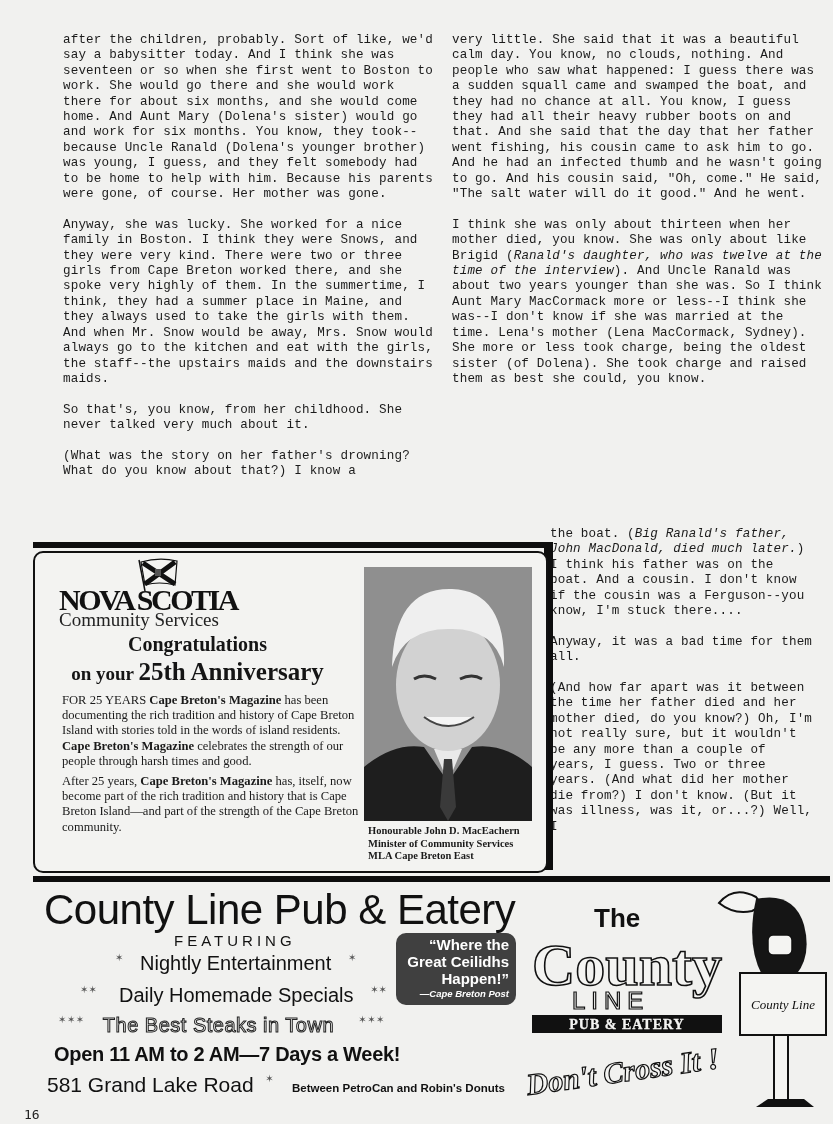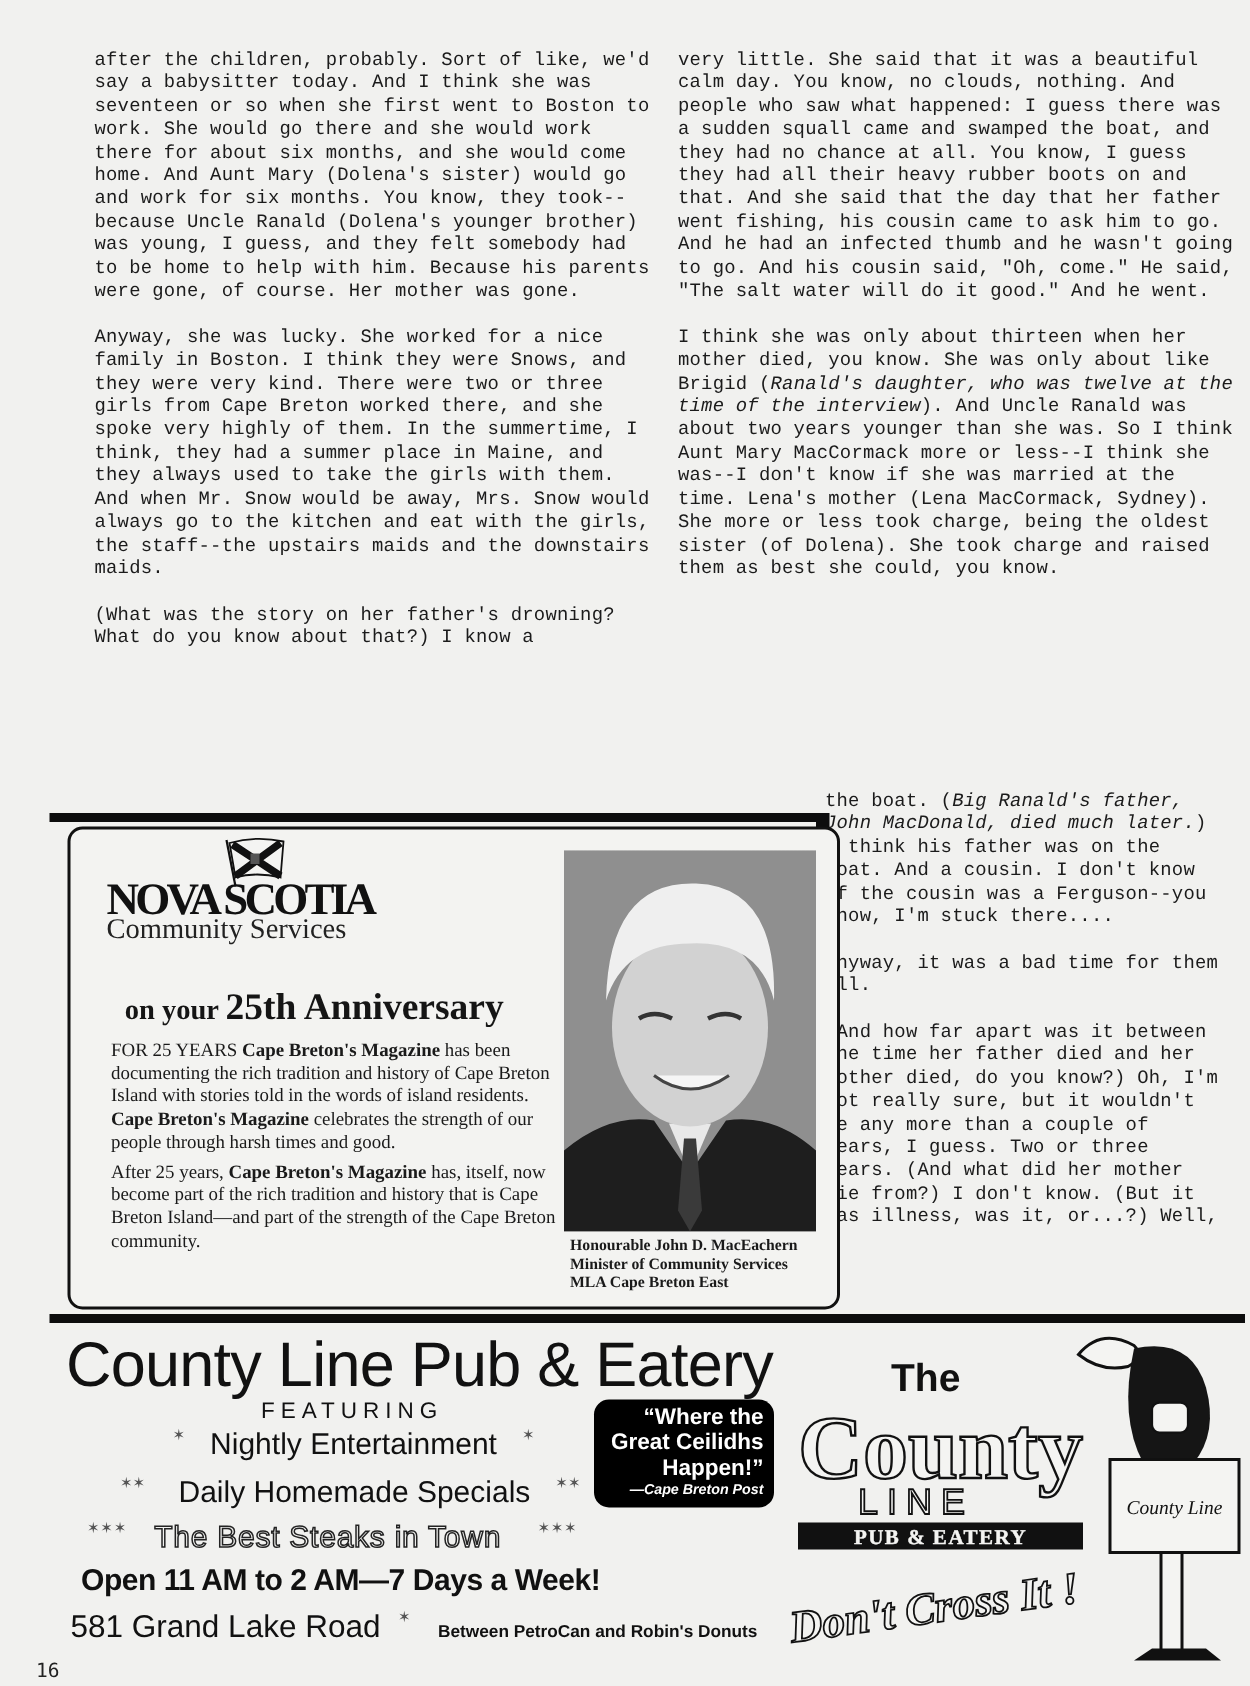--- a/index.html
+++ b/index.html
@@ -7,21 +7,21 @@
   .mono { font-family:"Liberation Mono","DejaVu Sans Mono",monospace; font-size:12.6px; line-height:15.4px; letter-spacing:0.15px; color:#1b1b1b;margin-left:16px; }
   .para { margin:0 0 15.4px 0; white-space:normal; }
   .col { position:absolute; }
   #col-left { left:47px; top:33px; width:370px; }
   #col-right-top { left:436px; top:33px; width:372px; }
   #col-right-narrow { left:534px; top:527px; width:268px; }
   i { font-style:italic; }
 
   
   #ns-ad-rule { position:absolute; left:33px; top:542px; width:520px; height:6px; background:#0d0d0d; }
-  #ns-ad { position:absolute; left:45px; top:551px; width:511px; height:318px; border:2px solid #111; border-radius:10px; background:#f3f3f1; }
+  #ns-ad { position:absolute; left:33px; top:551px; width:511px; height:318px; border:2px solid #111; border-radius:10px; background:#f3f3f1; }
   #ns-ad-rightbar { position:absolute; left:544px; top:548px; width:9px; height:322px; background:#0d0d0d; }
   .serif { font-family:"Liberation Serif","DejaVu Serif",serif; }
   #ns-logo { position:absolute; left:24px; top:4px; width:200px; height:58px; }
   #ns-wordmark { position:absolute; left:24px; top:30px; font-family:"Liberation Serif",serif; font-weight:bold; font-size:30px; letter-spacing:-2.5px; color:#111; }
   #ns-sub { position:absolute; left:24px; top:56px; font-size:19px; color:#222; }
   #ns-congrats { position:absolute; left:0; width:325px; top:80px; text-align:center; font-size:20px; font-weight:bold; color:#151515; }
   #ns-anniv { position:absolute; left:0; width:325px; top:105px; text-align:center; font-size:19px; font-weight:bold; color:#151515; }
   #ns-anniv .big { font-size:25px; }
   #ns-body { position:absolute; left:27px; top:140px; width:300px; font-size:12.6px; line-height:15.2px; color:#1a1a1a; }
   #ns-body p { margin:0 0 5px 0; }
@@ -34,33 +34,34 @@
   #pub-title { position:absolute; left:44px; top:886px; font-size:42px; color:#111; letter-spacing:-0.5px; }
   #pub-featuring { position:absolute; left:174px; top:932px; font-size:15px; letter-spacing:4px; color:#111; }
   .feat { position:absolute; font-size:20px; color:#111; }
   .stars { font-size:10px; color:#555; vertical-align:top; }
   #feat-1 { left:115px; top:952px; }
   #feat-2 { left:80px; top:984px; }
   #feat-3 { left:58px; top:1014px; font-size:20px; color:#f1f1ef; -webkit-text-stroke:1px #222; letter-spacing:0.5px; }
   #pub-hours { position:absolute; left:54px; top:1043px; font-size:20px; font-weight:bold; color:#111; letter-spacing:-0.3px; }
   #pub-address { position:absolute; left:47px; top:1073px; font-size:21px; color:#111; }
   #pub-between { position:absolute; left:292px; top:1082px; font-size:11.5px; font-weight:bold; color:#111; }
-  #pub-quote { position:absolute; left:396px; top:933px; width:120px; height:72px; background:#000000; border-radius:10px; color:#fff; text-align:right; padding:3px 7px 0 0; box-sizing:border-box; }
+  #pub-quote { position:absolute; left:396px; top:933px; width:120px; height:72px; background:#404040; border-radius:10px; color:#fff; text-align:right; padding:3px 7px 0 0; box-sizing:border-box; }
   #pub-quote .q { font-size:15px; font-weight:bold; line-height:17px; }
   #pub-quote .src { font-size:9.5px; font-style:italic; font-weight:bold; margin-top:1px; }
   #pub-logo { position:absolute; left:524px; top:885px; width:306px; height:230px; }
 
   #page-number { position:absolute; left:24px; top:1107px; font-family:"DejaVu Sans Mono",monospace; font-size:13px; color:#222; }
 </style>
 </head>
 <body>
 
 <div id="col-left" class="col mono">
   <p class="para">after the children, probably. Sort of like, we'd say a babysitter today. And I think she was seventeen or so when she first went to Boston to work. She would go there and she would work there for about six months, and she would come home. And Aunt Mary (Dolena's sister) would go and work for six months. You know, they took--because Uncle Ranald (Dolena's younger brother) was young, I guess, and they felt somebody had to be home to help with him. Because his parents were gone, of course. Her mother was gone.</p>
   <p class="para">Anyway, she was lucky. She worked for a nice family in Boston. I think they were Snows, and they were very kind. There were two or three girls from Cape Breton worked there, and she spoke very highly of them. In the summertime, I think, they had a summer place in Maine, and they always used to take the girls with them. And when Mr. Snow would be away, Mrs. Snow would always go to the kitchen and eat with the girls, the staff--the upstairs maids and the downstairs maids.</p>
+  <p class="para">So that's, you know, from her childhood. She never talked very much about it.</p>
   <p class="para">(What was the story on her father's drowning? What do you know about that?) I know a</p>
 </div>
 
 <div id="col-right-top" class="col mono">
   <p class="para">very little. She said that it was a beautiful calm day. You know, no clouds, nothing. And people who saw what happened: I guess there was a sudden squall came and swamped the boat, and they had no chance at all. You know, I guess they had all their heavy rubber boots on and that. And she said that the day that her father went fishing, his cousin came to ask him to go. And he had an infected thumb and he wasn't going to go. And his cousin said, "Oh, come." He said, "The salt water will do it good." And he went.</p>
   <p class="para"><span>I think she was only about thirteen when her mother died, you know. She was only about like Brigid (</span><i>Ranald's daughter, who was twelve at the time of the interview</i><span>). And Uncle Ranald was about two years younger than she was. So I think Aunt Mary MacCormack more or less--I think she was--I don't know if she was married at the time. Lena's mother (Lena MacCormack, Sydney). She more or less took charge, being the oldest sister (of Dolena). She took charge and raised them as best she could, you know.</span></p>
 </div>
 
 <div id="col-right-narrow" class="col mono">
   <p class="para"><span>the boat. (</span><i>Big Ranald's father, John MacDonald, died much later.</i><span>) I think his father was on the boat. And a cousin. I don't know if the cousin was a Ferguson--you know, I'm stuck there....</span></p>
@@ -72,20 +73,21 @@
 <div id="ns-ad-rightbar"></div>
 <div id="ns-ad" class="serif">
   <svg id="ns-logo" viewBox="0 0 200 58">
     <line x1="80" y1="3" x2="86" y2="34" stroke="#111" stroke-width="1.5"></line>
     <path d="M82 5 Q100 0 118 4 L116 28 Q100 24 86 28 Z" fill="#f4f4f2" stroke="#111" stroke-width="1.2"></path>
     <path d="M84 6 L116 27 M116 5 L86 27" stroke="#111" stroke-width="5"></path>
     <rect x="96" y="12" width="6" height="7" fill="#555"></rect>
   </svg>
   <div id="ns-wordmark">NOVA SCOTIA</div>
   <div id="ns-sub">Community Services</div>
+  <div id="ns-congrats">Congratulations</div>
   <div id="ns-anniv"><span>on your </span><span class="big">25th Anniversary</span></div>
   <div id="ns-body">
     <p><span>FOR 25 YEARS </span><b>Cape Breton's Magazine</b><span> has been documenting the rich tradition and history of Cape Breton Island with stories told in the words of island residents. </span><b>Cape Breton's Magazine</b><span> celebrates the strength of our people through harsh times and good.</span></p>
     <p><span>After 25 years, </span><b>Cape Breton's Magazine</b><span> has, itself, now become part of the rich tradition and history that is Cape Breton Island—and part of the strength of the Cape Breton community.</span></p>
   </div>
   <div id="ns-photo">
     <svg width="168" height="254" viewBox="0 0 168 254">
       <rect width="168" height="254" fill="#8f8f8f"></rect>
       <path d="M0 254 L0 200 Q30 175 60 180 L84 215 L108 180 Q140 175 168 200 L168 254 Z" fill="#1e1e1e"></path>
       <path d="M70 182 L84 215 L98 182 Z" fill="#e9e9e9"></path>

